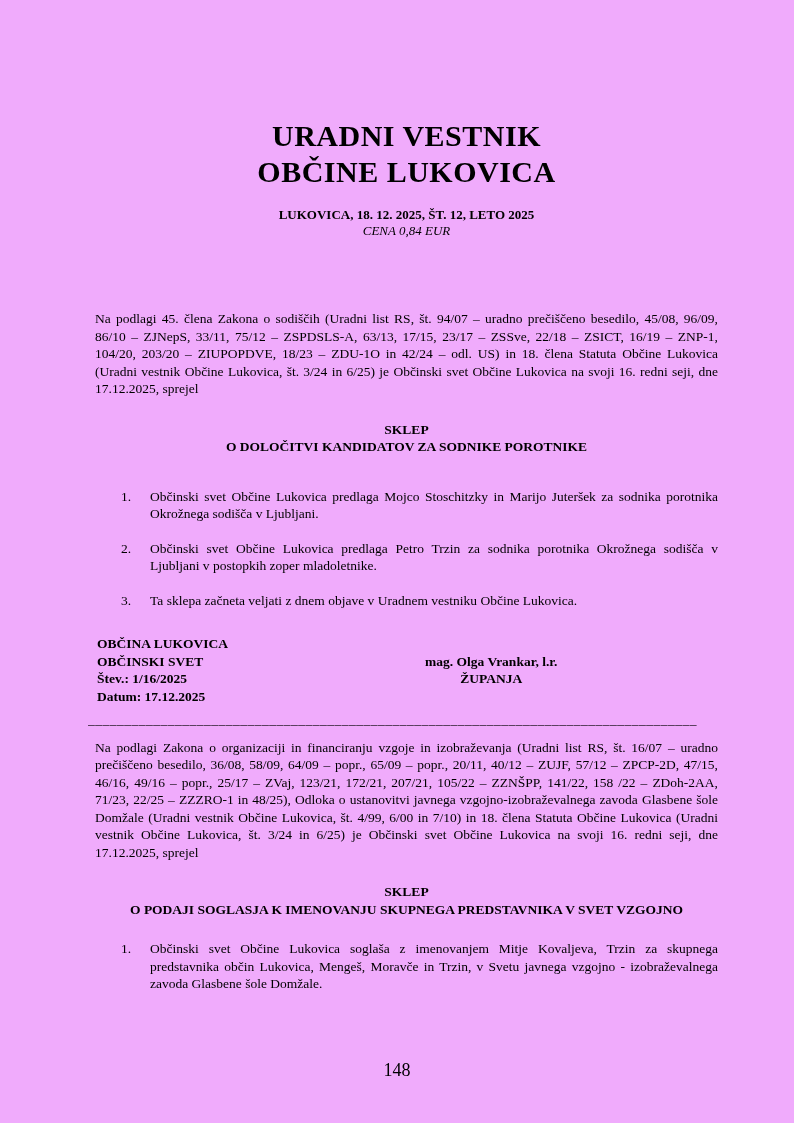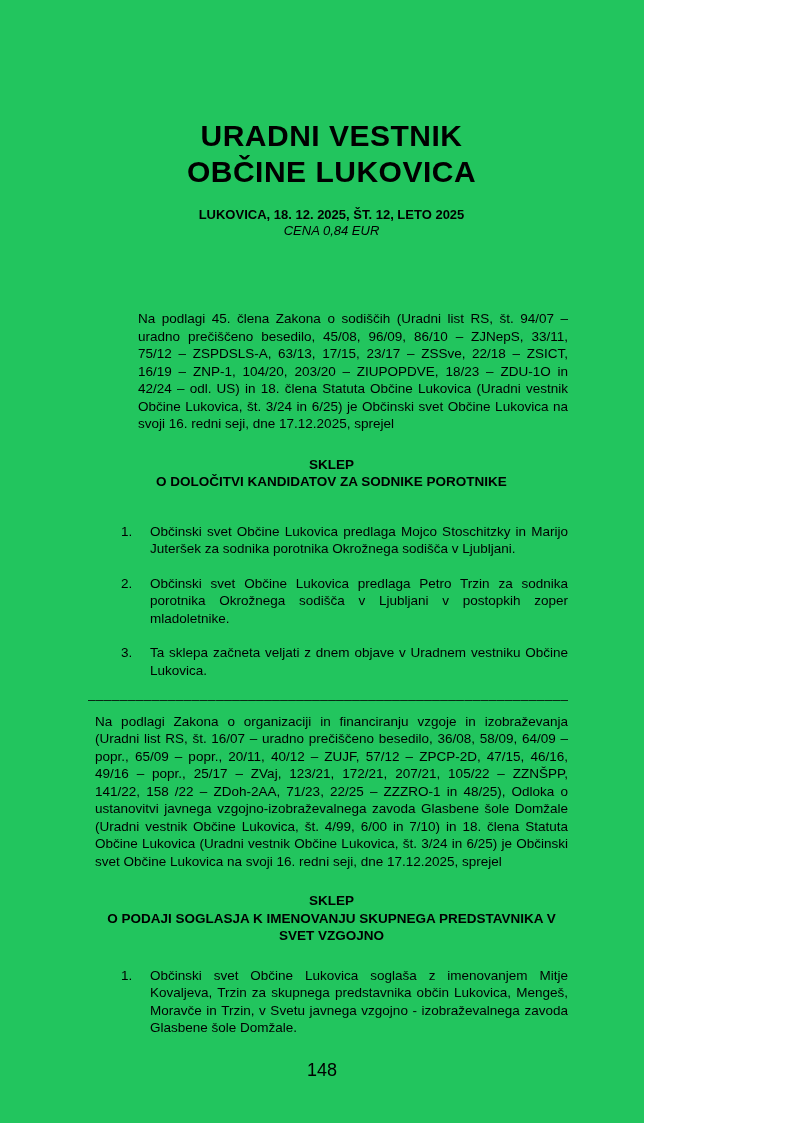--- a/index.html
+++ b/index.html
@@ -3,25 +3,25 @@
 <meta charset="utf-8">
 <title>Uradni vestnik Občine Lukovica</title>
 <style>
   html, body {
     margin: 0;
     padding: 0;
     background: #ffffff;
   }
   .page {
     position: relative;
-    width: 644px;
+    width: 794px;
     height: 1123px;
-    background: #22c55e;
+    background: #f0abfc;
     color: #000000;
-    font-family: Liberation Sans, sans-serif;
+    font-family: Liberation Serif, serif;
     font-size: 13.5px;
     line-height: 17.5px;
     overflow: hidden;
   }
   .content {
     margin-left: 95px;
     margin-right: 76px;
   }
   
   .masthead {
@@ -42,21 +42,21 @@
   }
   .masthead .price {
     font-size: 13px;
     line-height: 15px;
     font-style: italic;
   }
   
   .preamble {
     text-align: justify;
   }
-  .preamble-1 { margin-top: 72px; margin-left: 43px; }
+  .preamble-1 { margin-top: 72px; }
   .preamble-2 { margin-top: 10px; }
   .doc-heading {
     margin-top: 23px;
     text-align: center;
     font-weight: bold;
   }
   .doc-heading-2 { margin-top: 22px; }
   
   .num-list-1 { margin-top: 32px; }
   .num-list-2 { margin-top: 22px; }
@@ -137,20 +137,30 @@
       <div class="num-item">
         <span class="num">2.</span>
         <span class="item-text">Občinski svet Občine Lukovica predlaga Petro Trzin za sodnika porotnika Okrožnega sodišča v Ljubljani v postopkih zoper mladoletnike.</span>
       </div>
       <div class="num-item">
         <span class="num">3.</span>
         <span class="item-text">Ta sklepa začneta veljati z dnem objave v Uradnem vestniku Občine Lukovica.</span>
       </div>
     </div>
 
+    <div class="signature">
+      <div class="sig-line">OBČINA LUKOVICA</div>
+      <div class="sig-line">OBČINSKI SVET</div>
+      <div class="sig-line">Štev.: 1/16/2025</div>
+      <div class="sig-line">Datum: 17.12.2025</div>
+      <div class="sig-right">
+        <div>mag. Olga Vrankar, l.r.</div>
+        <div>ŽUPANJA</div>
+      </div>
+    </div>
 
     <div class="divider">____________________________________________________________________________________</div>
 
     <p class="preamble preamble-2" style="margin-bottom:0;">Na podlagi Zakona o organizaciji in financiranju vzgoje in izobraževanja (Uradni list RS, št. 16/07 – uradno prečiščeno besedilo, 36/08, 58/09, 64/09 – popr., 65/09 – popr., 20/11, 40/12 – ZUJF, 57/12 – ZPCP-2D, 47/15, 46/16, 49/16 – popr., 25/17 – ZVaj, 123/21, 172/21, 207/21, 105/22 – ZZNŠPP, 141/22, 158 /22 – ZDoh-2AA, 71/23, 22/25 – ZZZRO-1 in 48/25), Odloka o ustanovitvi javnega vzgojno-izobraževalnega zavoda Glasbene šole Domžale (Uradni vestnik Občine Lukovica, št. 4/99, 6/00 in 7/10) in 18. člena Statuta Občine Lukovica (Uradni vestnik Občine Lukovica, št. 3/24 in 6/25) je Občinski svet Občine Lukovica na svoji 16. redni seji, dne 17.12.2025, sprejel</p>
 
     <div class="doc-heading doc-heading-2">
       <div>SKLEP</div>
       <div>O PODAJI SOGLASJA K IMENOVANJU SKUPNEGA PREDSTAVNIKA V SVET VZGOJNO</div>
     </div>
 

